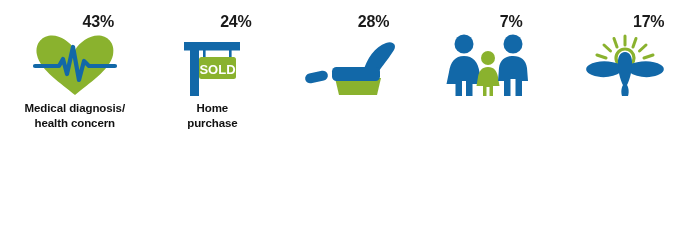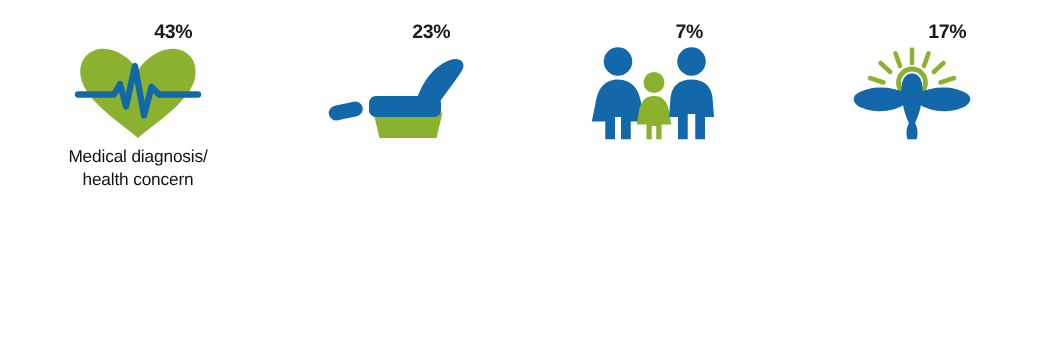--- a/index.html
+++ b/index.html
@@ -27,21 +27,21 @@
   .stat-item {
     flex: 1 1 0;
     display: flex;
     flex-direction: column;
     align-items: center;
     justify-content: flex-start;
     height: 100%;
     box-sizing: border-box;
   }
   .stat-pct {
-    font-size: 13px;
+    font-size: 16px;
     font-weight: bold;
     color: #1a1a1a;
     letter-spacing: -0.2px;
     line-height: 1;
     margin-bottom: 4px;
     text-align: center;
     margin-left: 47px;
   }
   .stat-icon {
     width: 100px;
@@ -49,21 +49,21 @@
     display: flex;
     align-items: center;
     justify-content: center;
     margin-bottom: 5px;
   }
   .stat-icon svg {
     display: block;
   }
   .stat-label {
     font-size: 11.5px;
-    font-weight: normal;
+    font-weight: bold;
     color: #111111;
     line-height: 1.28;
     text-align: center;
     letter-spacing: -0.1px;
     white-space: pre-line;
     max-width: 118px;
   }
 </style>
 </head>
 <body>
@@ -75,23 +75,42 @@
     <div class="stat-icon">
       <svg width="86" height="62" viewBox="0 0 86 62" xmlns="http://www.w3.org/2000/svg">
         <path d="M43 61 C30 50 8 36 5 21 C2.5 8.5 11 1.5 20 1.5 C29 1.5 38 8 43 16 C48 8 57 1.5 66 1.5 C75 1.5 83.5 8.5 81 21 C78 36 56 50 43 61 Z" fill="#8ab22e"></path>
         <polyline points="3,32 27,32 31,25 35,40 41,13 47,46 52,27 57,32 83,32" fill="none" stroke="#1268a8" stroke-width="4.2" stroke-linejoin="round" stroke-linecap="round"></polyline>
       </svg>
     </div>
     <div class="stat-label">Medical diagnosis/
 health concern</div>
   </div>
 
+  <div class="stat-item">
+    <div class="stat-pct">24%</div>
+    <div class="stat-icon">
+      <svg width="68" height="62" viewBox="0 0 68 62" xmlns="http://www.w3.org/2000/svg">
+
+        <rect x="12" y="8" width="9" height="54" fill="#1268a8"></rect>
+
+        <rect x="6" y="8" width="56" height="8.5" fill="#1268a8"></rect>
+
+        <rect x="25" y="16" width="2.6" height="9" fill="#1268a8"></rect>
+        <rect x="51" y="16" width="2.6" height="9" fill="#1268a8"></rect>
+
+        <rect x="21" y="23" width="37" height="22" rx="2.5" fill="#8ab22e"></rect>
+        <text x="39.5" y="39.5" font-family="'Liberation Sans', sans-serif" font-size="13" font-weight="bold" fill="#ffffff" text-anchor="middle">SOLD</text>
+      </svg>
+    </div>
+    <div class="stat-label">Home
+purchase</div>
+  </div>
 
   <div class="stat-item">
-    <div class="stat-pct">23%</div>
+    <div class="stat-pct">28%</div>
     <div class="stat-icon">
       <svg width="98" height="62" viewBox="0 0 98 62" xmlns="http://www.w3.org/2000/svg">
 
         <path d="M34 44 L80 44 L76 61 L38 61 Z" fill="#8ab22e"></path>
 
         <path d="M62 38 C66 24 74 13 85 9 C92 6.5 96 11 93 16 C86 27 78 36 74 43 Z" fill="#1268a8"></path>
 
         <rect x="31" y="33" width="48" height="14" rx="4.5" fill="#1268a8"></rect>
 
         <rect x="4" y="38" width="23" height="10" rx="5" fill="#1268a8" transform="rotate(-12 15.5 43)"></rect>

